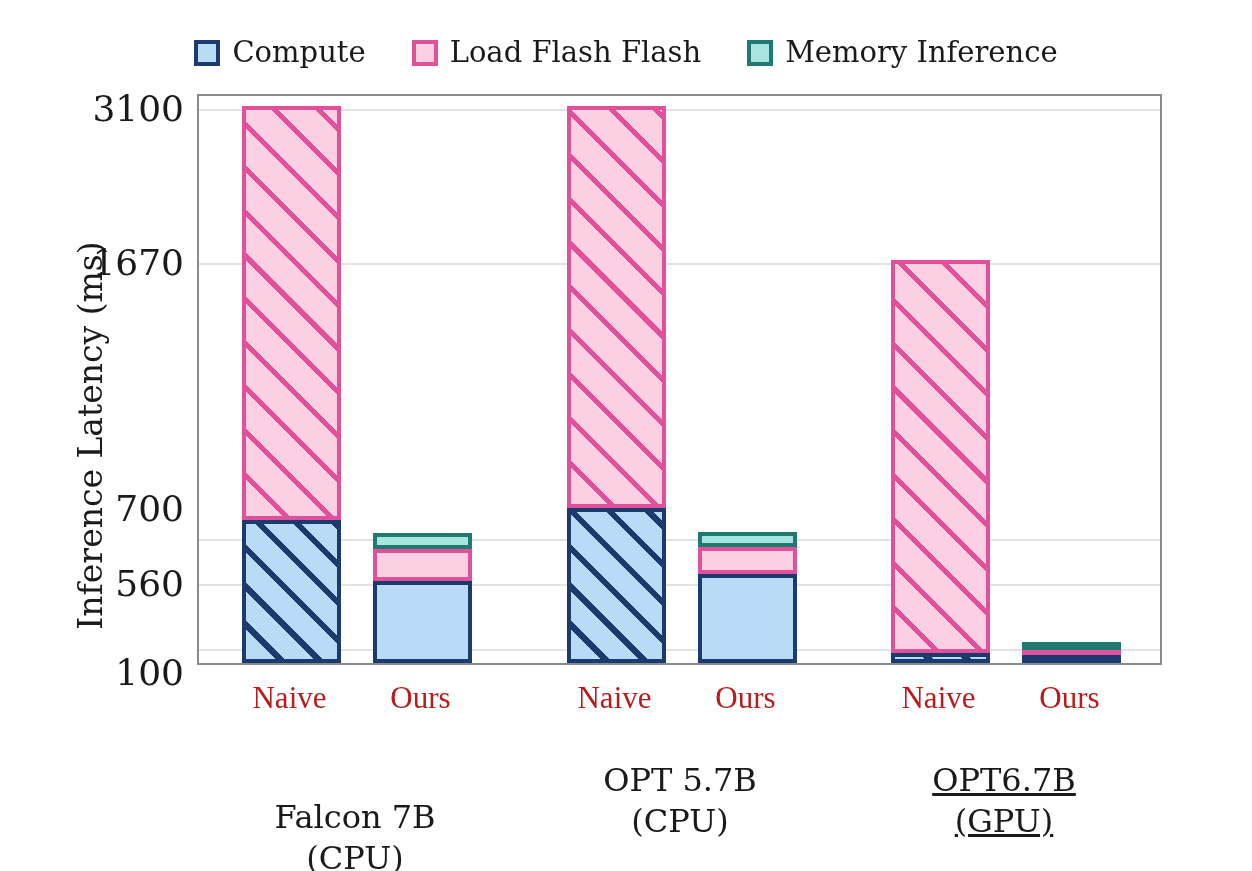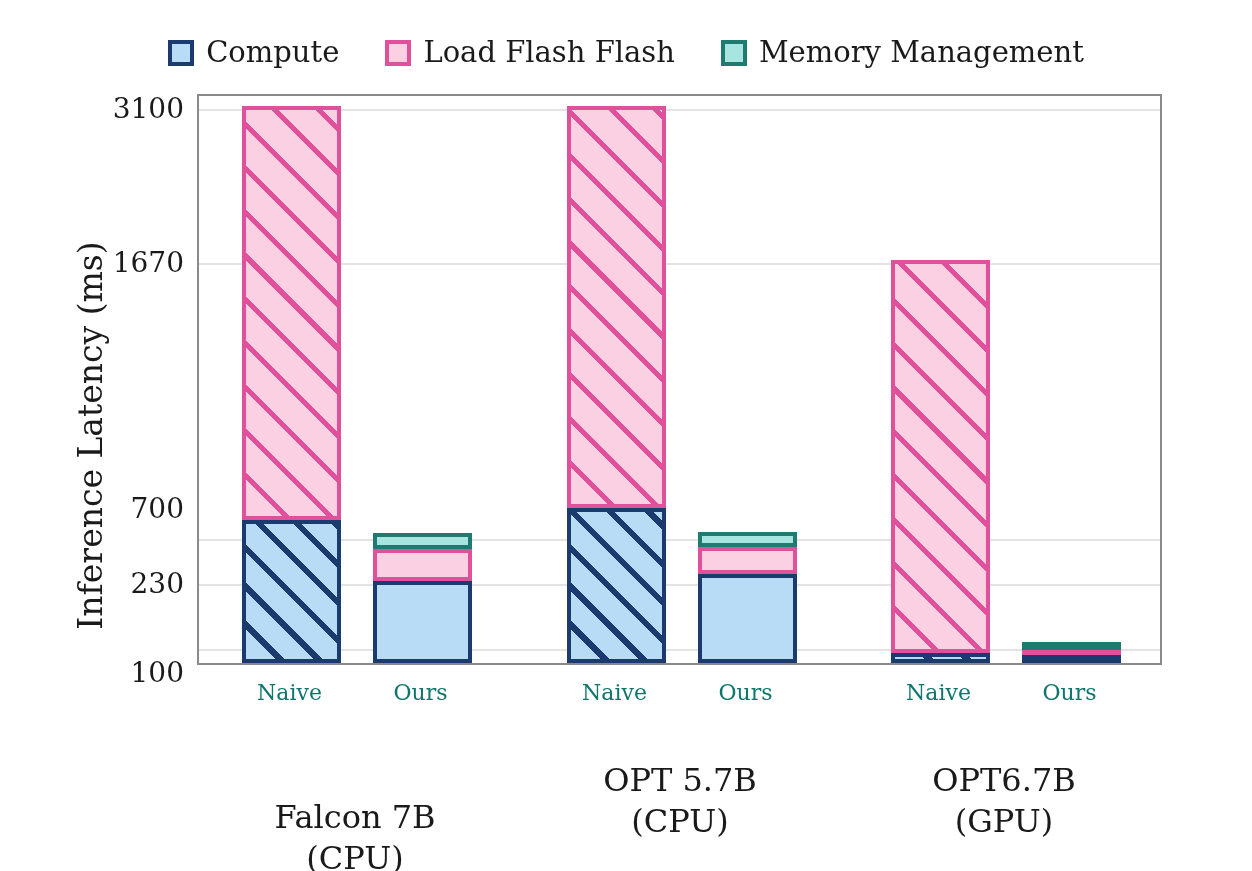--- a/index.html
+++ b/index.html
@@ -13,21 +13,21 @@
   .lg-swatch{width:26px;height:26px;box-sizing:border-box;border-style:solid;border-width:4px;}
   .lg-label{font-size:29px;color:#1a1a1a;font-family:"DejaVu Serif",serif;line-height:1;}
 
   
   .plot{position:absolute;left:197px;top:94px;width:965px;height:571px;
         box-sizing:border-box;border:2px solid #8a8a8a;background:#fff;}
   .gridline{position:absolute;left:0;width:100%;height:2px;background:#e3e3e3;}
 
   
   .ytick{position:absolute;right:1068px;transform:translateY(-50%);
-         font-size:28px;color:#1a1a1a;white-space:nowrap;text-align:right;}
+         font-size:36px;color:#1a1a1a;white-space:nowrap;text-align:right;}
 
   
   .ytitle{position:absolute;left:-6px;top:0;width:871px;height:60px;
           transform:rotate(-90deg);transform-origin:left top;
           margin-left:66px;margin-top:871px;
           display:flex;align-items:center;justify-content:center;
           font-size:33px;color:#1a1a1a;}
 
   
   .bar{position:absolute;bottom:0;}
@@ -37,50 +37,50 @@
   .seg.flash  {background-color:#fbd0e3;border-color:#e0509b;}
   .seg.memory {background-color:#a8e5e0;border-color:#1f7a6f;}
 
   
   .seg.h-compute{background-image:repeating-linear-gradient(45deg,
         transparent 0 21px,#1b3b6f 21px 27px);}
   .seg.h-flash{background-image:repeating-linear-gradient(45deg,
         transparent 0 26px,#e0509b 26px 31px);}
 
   
-  .xlab{position:absolute;transform:translateX(-50%);font-size:22px;color:#0f766e;
-        white-space:nowrap;}
+  .xlab{position:absolute;transform:translateX(-50%);font-size:31px;color:#b91c1c;
+        white-space:nowrap;font-family:Liberation Serif, serif;}
   .glab{position:absolute;transform:translateX(-50%);font-size:32px;color:#1a1a1a;
         text-align:center;line-height:1.28;white-space:pre-line;}
 </style>
 </head>
 <body>
 
 <div id="root">
 
   <div class="legend" id="legend">
       <div class="lg-item">
         <span class="lg-swatch" style="background-color: rgb(184, 220, 245); border-color: rgb(27, 59, 111);"></span>
         <span class="lg-label">Compute</span>
       </div>
       <div class="lg-item">
         <span class="lg-swatch" style="background-color: rgb(251, 208, 227); border-color: rgb(224, 80, 155);"></span>
         <span class="lg-label">Load Flash Flash</span>
       </div>
       <div class="lg-item">
         <span class="lg-swatch" style="background-color: rgb(168, 229, 224); border-color: rgb(31, 122, 111);"></span>
-        <span class="lg-label">Memory Management</span>
+        <span class="lg-label">Memory Inference</span>
       </div>
     </div>
 
   <div class="ytitle">Inference Latency (ms)</div>
 
   <div id="yticks">
       <div class="ytick" style="top: 672px;">100</div>
-      <div class="ytick" style="top: 583px;">230</div>
+      <div class="ytick" style="top: 583px;">560</div>
       <div class="ytick" style="top: 508px;">700</div>
       <div class="ytick" style="top: 262px;">1670</div>
       <div class="ytick" style="top: 108px;">3100</div>
     </div>
 
   <div class="plot" id="plot">
       <div class="gridline" style="top: 553px;"></div>
       <div class="gridline" style="top: 488px;"></div>
       <div class="gridline" style="top: 443px;"></div>
       <div class="gridline" style="top: 167px;"></div>
@@ -121,17 +121,17 @@
       <div class="xlab" style="left: 745.5px; top: 680px;">Ours</div>
       <div class="xlab" style="left: 938.5px; top: 680px;">Naive</div>
       <div class="xlab" style="left: 1069.5px; top: 680px;">Ours</div>
     </div>
 
   <div id="glabels">
       <div class="glab" style="left: 355px; top: 760px; margin-top: 37px;">Falcon 7B
 (CPU)</div>
       <div class="glab" style="left: 680px; top: 760px;">OPT 5.7B
 (CPU)</div>
-      <div class="glab" style="left: 1004px; top: 760px;">OPT6.7B
+      <div class="glab" style="left: 1004px; top: 760px; text-decoration: underline;">OPT6.7B
 (GPU)</div>
     </div>
 
 </div>
 
 </body></html>

